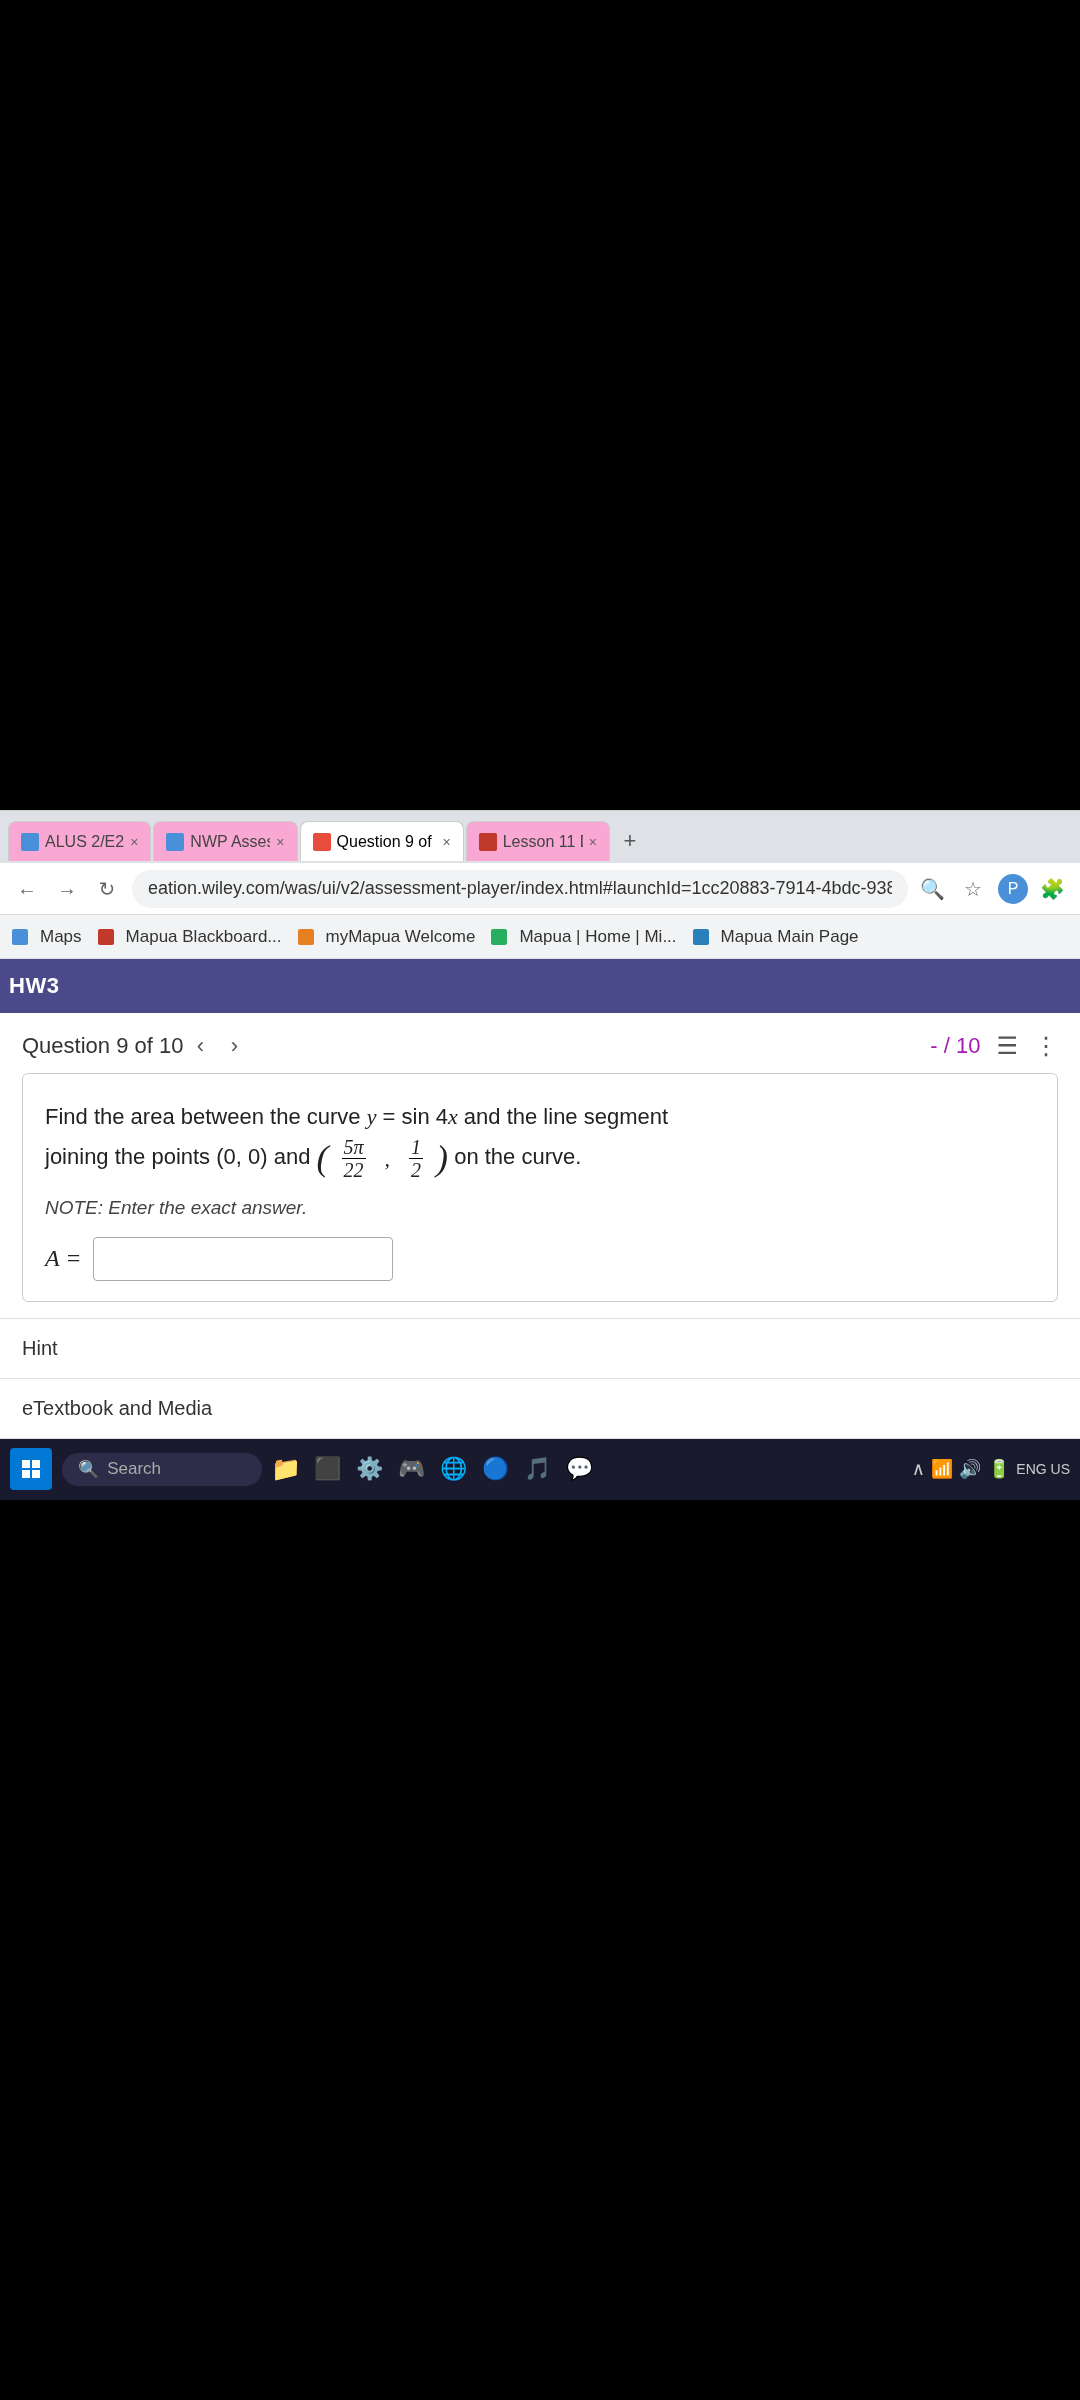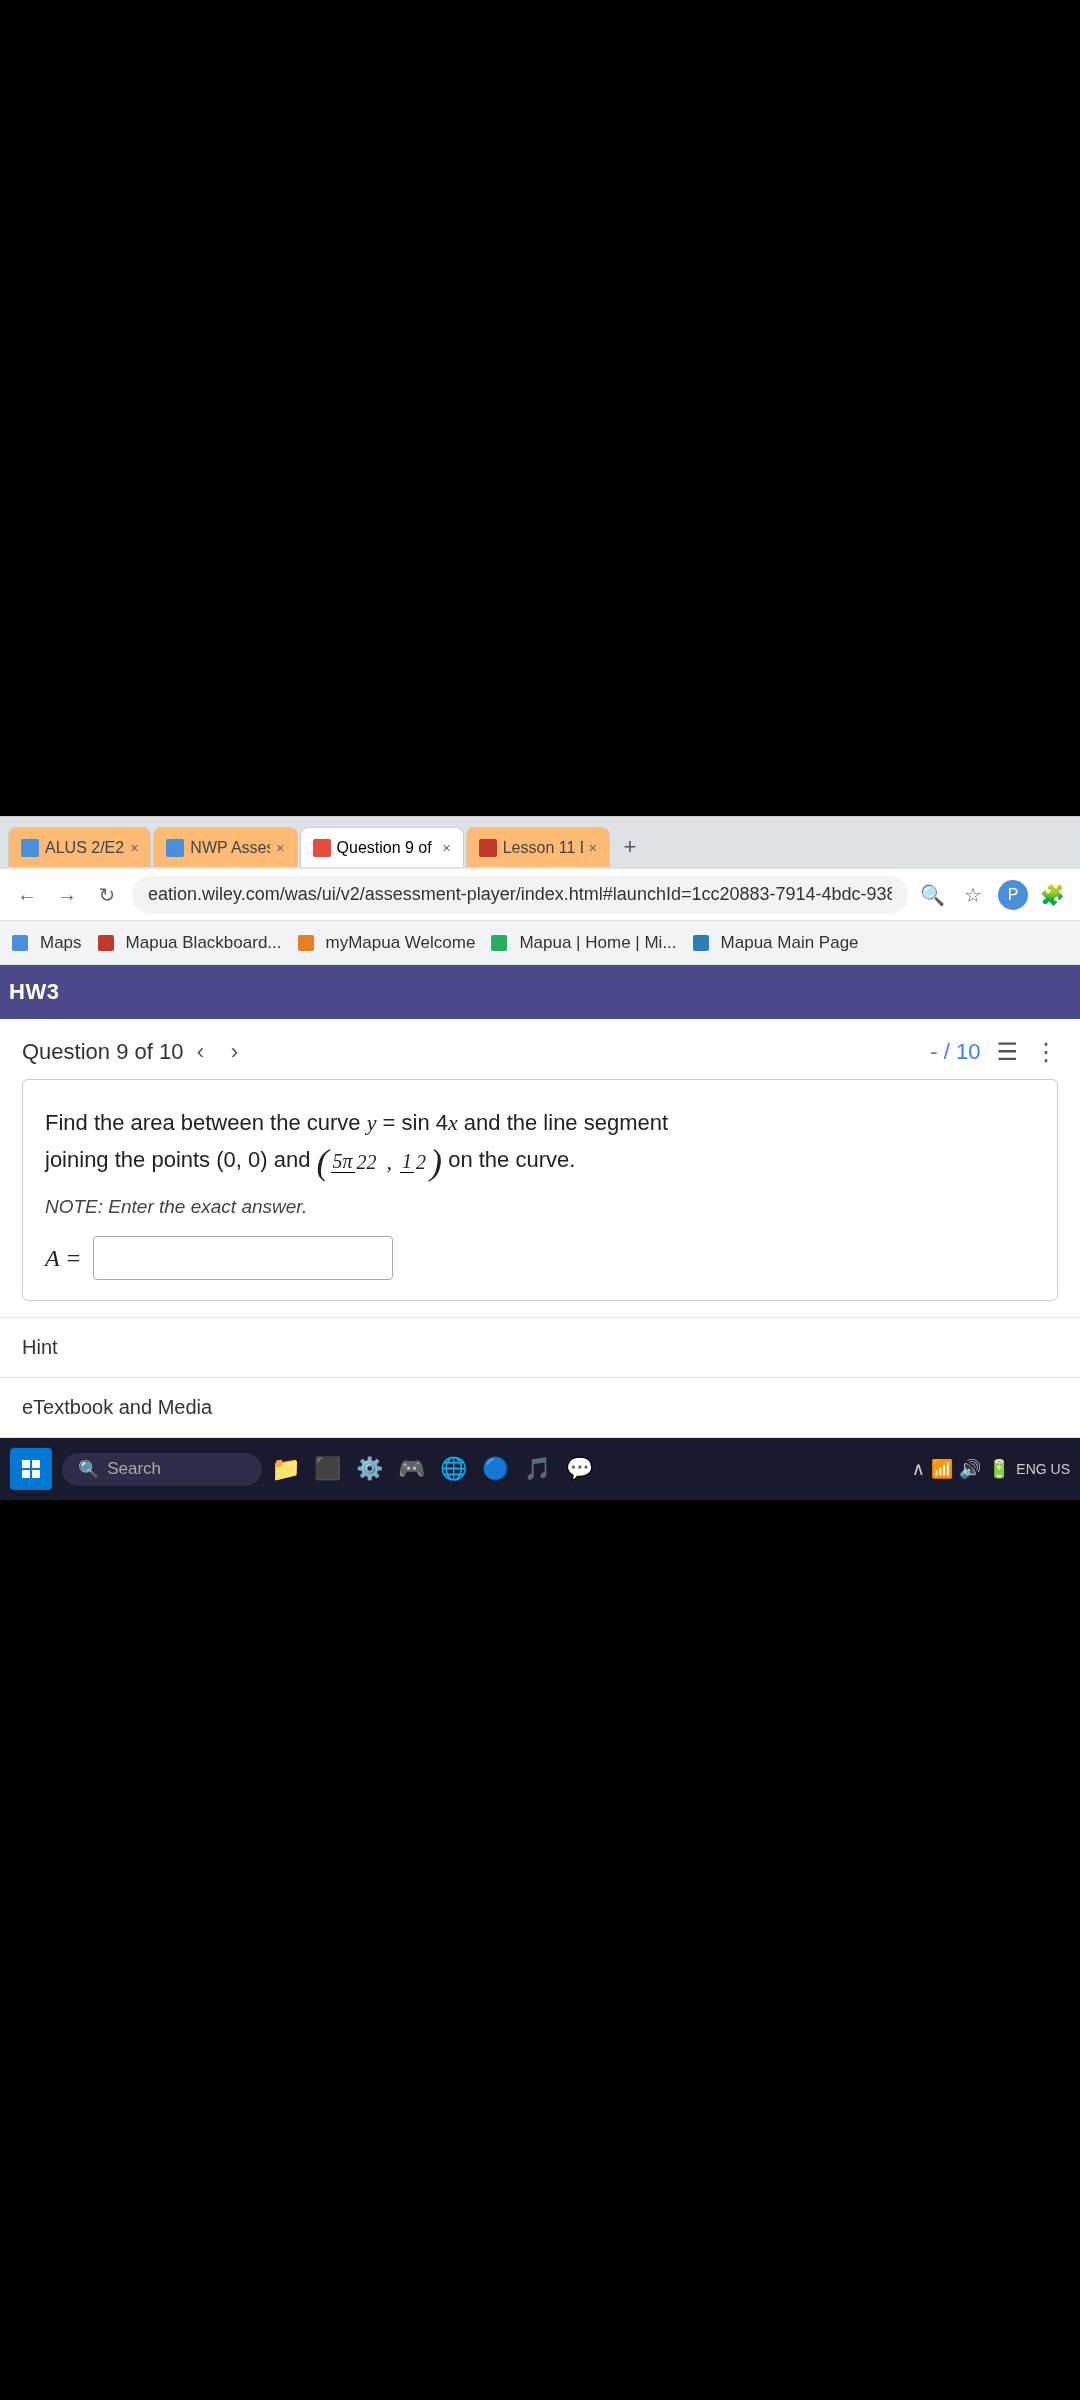--- a/index.html
+++ b/index.html
@@ -31,21 +31,21 @@
       background: #dee1e6;
       height: 52px;
       padding: 8px 8px 0 8px;
       gap: 2px;
       overflow: hidden;
     }
 
     .tab {
       display: flex;
       align-items: center;
-      background: #fdba74;
+      background: #f9a8d4;
       border-radius: 8px 8px 0 0;
       padding: 6px 12px;
       height: 40px;
       min-width: 120px;
       max-width: 180px;
       font-size: 18px;
       color: #444;
       cursor: pointer;
       gap: 6px;
       border: 1px solid #ccc;
@@ -208,21 +208,21 @@
     }
 
     .question-nav-right {
       display: flex;
       align-items: center;
       gap: 16px;
     }
 
     .score-label {
       font-size: 22px;
-      color: #3b82f6;
+      color: #a21caf;
       text-align: right;
     }
 
     .list-icon {
       font-size: 24px;
       color: #555;
       cursor: pointer;
     }
 
     .more-icon {
@@ -262,24 +262,24 @@
       margin-bottom: 16px;
     }
 
     .question-text .math-inline {
       font-style: italic;
       font-family: 'Times New Roman', serif;
     }
 
     .math-fraction {
       display: inline-flex;
-      flex-direction: row;
+      flex-direction: column;
       align-items: center;
       vertical-align: middle;
-      margin: 0 2px;
+      margin: 0 13px;
       font-family: 'Times New Roman', serif;
       font-style: italic;
       font-size: 20px;
       line-height: 1.1;
       text-align: right;
     }
 
     .math-fraction .numerator {
       border-bottom: 1px solid #000;
       padding: 0 2px;

